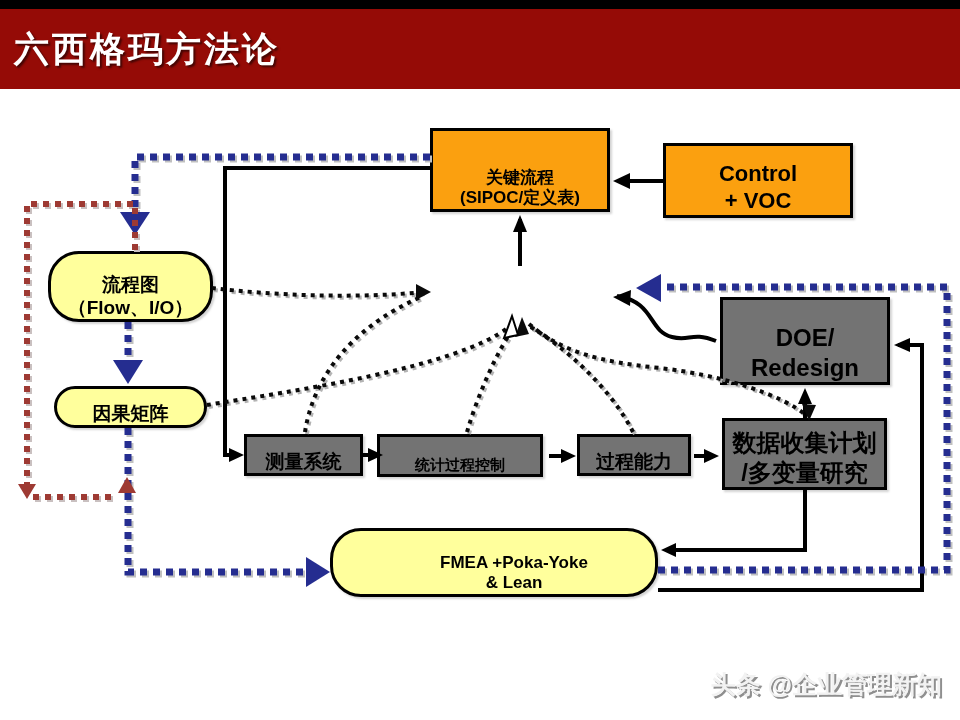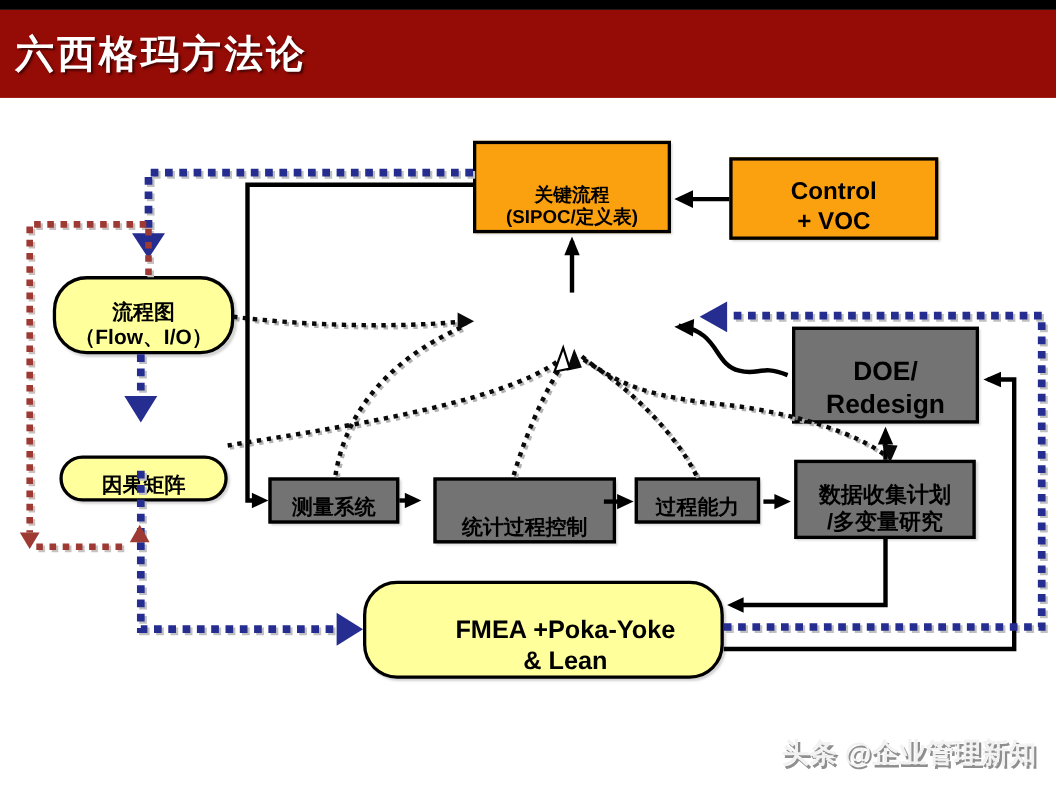--- a/index.html
+++ b/index.html
@@ -16,26 +16,26 @@
         box-shadow:2px 2px 2px rgba(130,130,130,.35);z-index:2;}
   .orange{background:#FBA00F;}
   .yellow{background:#FFFF9C;border-radius:31px;}
   .green{background:#9BCB3B;}
   .peach{background:#737373;}
   .n-keyprocess{left:430px;top:128px;width:180px;height:84px;font-size:17px;}
   .n-strategy{left:663px;top:143px;width:190px;height:75px;font-size:22px;}
   .n-flowchart{left:48px;top:251px;width:165px;height:71px;font-size:19px;}
   .n-control{left:431px;top:266px;width:180px;height:50px;font-size:27px;}
   .n-doe{left:720px;top:297px;width:170px;height:88px;font-size:24px;}
-  .n-causematrix{left:54px;top:386px;width:153px;height:42px;font-size:19px;margin-top:28px;}
+  .n-causematrix{left:54px;top:386px;width:153px;height:42px;font-size:19px;}
   .n-measure{left:244px;top:434px;width:119px;height:42px;font-size:19px;}
-  .n-spc{left:394px;top:434px;width:166px;height:60px;font-size:19px;}
+  .n-spc{left:377px;top:434px;width:166px;height:43px;font-size:15px;}
   .n-capability{left:577px;top:434px;width:114px;height:42px;font-size:19px;}
-  .n-datacollect{left:722px;top:418px;width:165px;height:72px;font-size:20px;}
-  .n-fmea{left:330px;top:528px;width:328px;height:89px;font-size:23px;padding-left:40px;}
+  .n-datacollect{left:722px;top:418px;width:165px;height:72px;font-size:24px;}
+  .n-fmea{left:330px;top:528px;width:328px;height:69px;font-size:17px;padding-left:40px;}
   .connectors{position:absolute;left:0;top:0;width:960px;height:720px;z-index:5;pointer-events:none;}
   .watermark{position:absolute;right:18px;top:668px;font-size:25px;font-weight:bold;
              color:#f2f2f2;text-shadow:2px 2px 0 #8f8f8f,-1px -1px 0 #ffffff;z-index:6;}
 </style>
 </head>
 <body>
 
 <div class="stage">
 
   <div class="topbar"></div>

